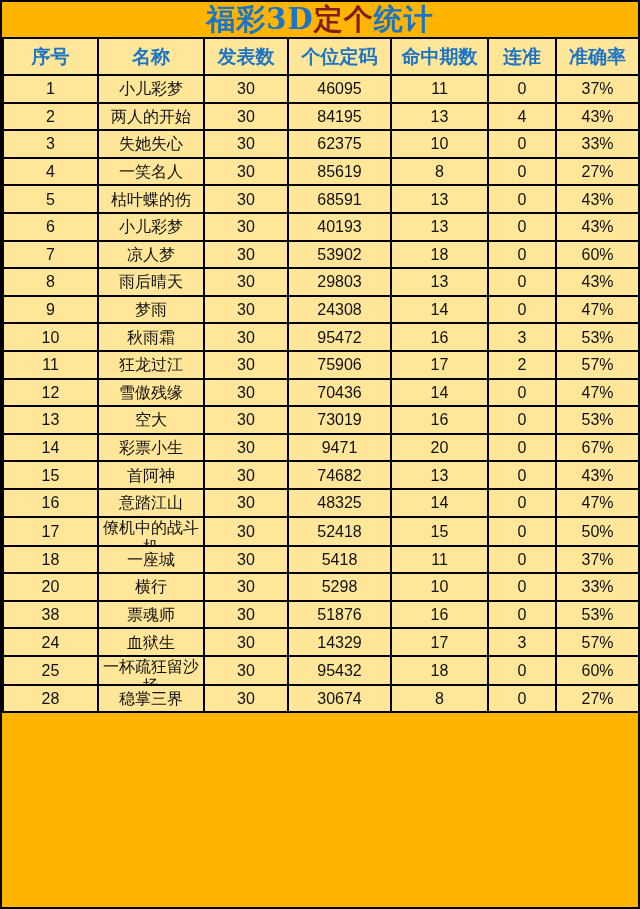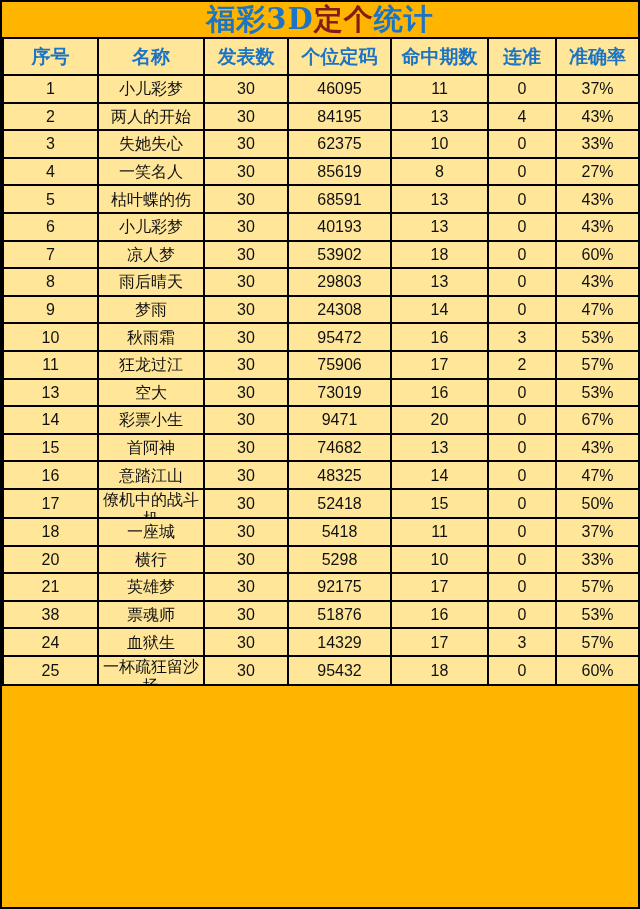--- a/index.html
+++ b/index.html
@@ -346,20 +346,43 @@
           </td>
     <td>
             <div class="name-clip">2</div>
           </td>
     <td>
             <div class="name-clip">57%</div>
           </td>
   </tr>
         <tr>
     <td>
+            <div class="name-clip">12</div>
+          </td>
+    <td>
+            <div class="name-clip">雪傲残缘</div>
+          </td>
+    <td>
+            <div class="name-clip">30</div>
+          </td>
+    <td>
+            <div class="name-clip">70436</div>
+          </td>
+    <td>
+            <div class="name-clip">14</div>
+          </td>
+    <td>
+            <div class="name-clip">0</div>
+          </td>
+    <td>
+            <div class="name-clip">47%</div>
+          </td>
+  </tr>
+        <tr>
+    <td>
             <div class="name-clip">13</div>
           </td>
     <td>
             <div class="name-clip">空大</div>
           </td>
     <td>
             <div class="name-clip">30</div>
           </td>
     <td>
             <div class="name-clip">73019</div>
@@ -507,106 +530,106 @@
           </td>
     <td>
             <div class="name-clip">0</div>
           </td>
     <td>
             <div class="name-clip">33%</div>
           </td>
   </tr>
         <tr>
     <td>
-            <div class="name-clip">21</div>
-          </td>
-    <td>
-            <div class="name-clip">英雄梦</div>
-          </td>
-    <td>
-            <div class="name-clip">30</div>
-          </td>
-    <td>
-            <div class="name-clip">92175</div>
+            <div class="name-clip">38</div>
+          </td>
+    <td>
+            <div class="name-clip">票魂师</div>
+          </td>
+    <td>
+            <div class="name-clip">30</div>
+          </td>
+    <td>
+            <div class="name-clip">51876</div>
+          </td>
+    <td>
+            <div class="name-clip">16</div>
+          </td>
+    <td>
+            <div class="name-clip">0</div>
+          </td>
+    <td>
+            <div class="name-clip">53%</div>
+          </td>
+  </tr>
+        <tr>
+    <td>
+            <div class="name-clip">24</div>
+          </td>
+    <td>
+            <div class="name-clip">血狱生</div>
+          </td>
+    <td>
+            <div class="name-clip">30</div>
+          </td>
+    <td>
+            <div class="name-clip">14329</div>
           </td>
     <td>
             <div class="name-clip">17</div>
           </td>
     <td>
-            <div class="name-clip">0</div>
+            <div class="name-clip">3</div>
           </td>
     <td>
             <div class="name-clip">57%</div>
           </td>
   </tr>
         <tr>
     <td>
-            <div class="name-clip">38</div>
-          </td>
-    <td>
-            <div class="name-clip">票魂师</div>
-          </td>
-    <td>
-            <div class="name-clip">30</div>
-          </td>
-    <td>
-            <div class="name-clip">51876</div>
-          </td>
-    <td>
-            <div class="name-clip">16</div>
-          </td>
-    <td>
-            <div class="name-clip">0</div>
-          </td>
-    <td>
-            <div class="name-clip">53%</div>
-          </td>
-  </tr>
-        <tr>
-    <td>
-            <div class="name-clip">24</div>
-          </td>
-    <td>
-            <div class="name-clip">血狱生</div>
-          </td>
-    <td>
-            <div class="name-clip">30</div>
-          </td>
-    <td>
-            <div class="name-clip">14329</div>
-          </td>
-    <td>
-            <div class="name-clip">17</div>
-          </td>
-    <td>
-            <div class="name-clip">3</div>
-          </td>
-    <td>
-            <div class="name-clip">57%</div>
-          </td>
-  </tr>
-        <tr>
-    <td>
             <div class="name-clip">25</div>
           </td>
     <td>
             <div class="name-clip">一杯疏狂留沙场</div>
           </td>
     <td>
             <div class="name-clip">30</div>
           </td>
     <td>
             <div class="name-clip">95432</div>
           </td>
     <td>
             <div class="name-clip">18</div>
           </td>
     <td>
             <div class="name-clip">0</div>
           </td>
     <td>
             <div class="name-clip">60%</div>
+          </td>
+  </tr>
+        <tr>
+    <td>
+            <div class="name-clip">28</div>
+          </td>
+    <td>
+            <div class="name-clip">稳掌三界</div>
+          </td>
+    <td>
+            <div class="name-clip">30</div>
+          </td>
+    <td>
+            <div class="name-clip">30674</div>
+          </td>
+    <td>
+            <div class="name-clip">8</div>
+          </td>
+    <td>
+            <div class="name-clip">0</div>
+          </td>
+    <td>
+            <div class="name-clip">27%</div>
           </td>
   </tr>
       </tbody>
   </table>
 
 </div>
 
 </body></html>

